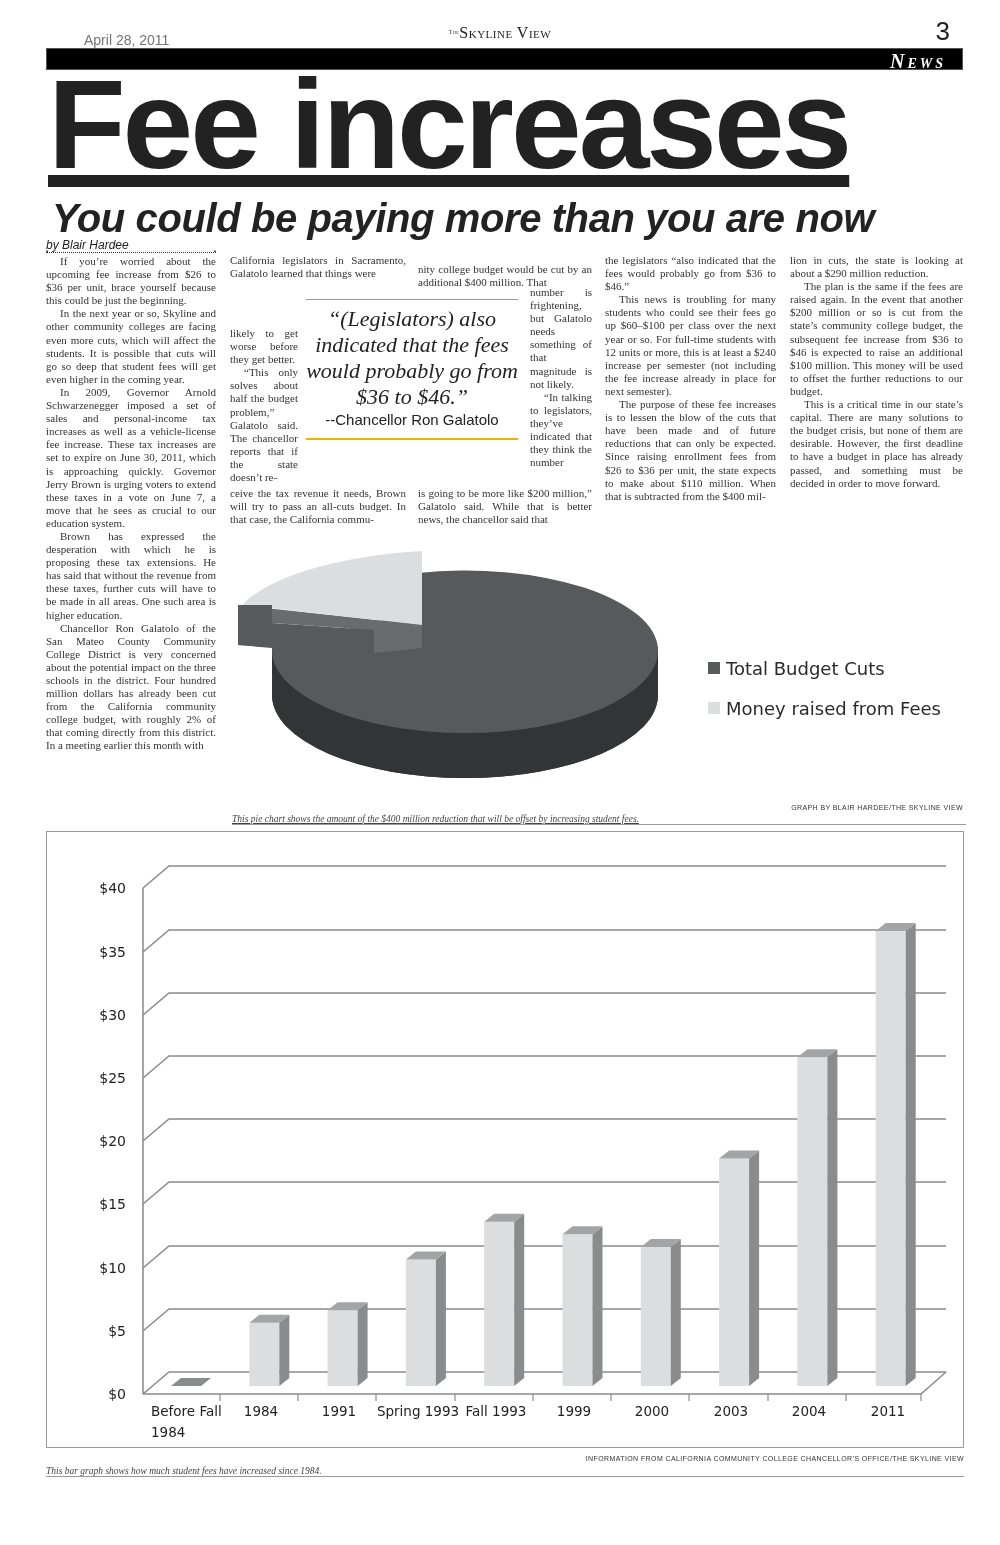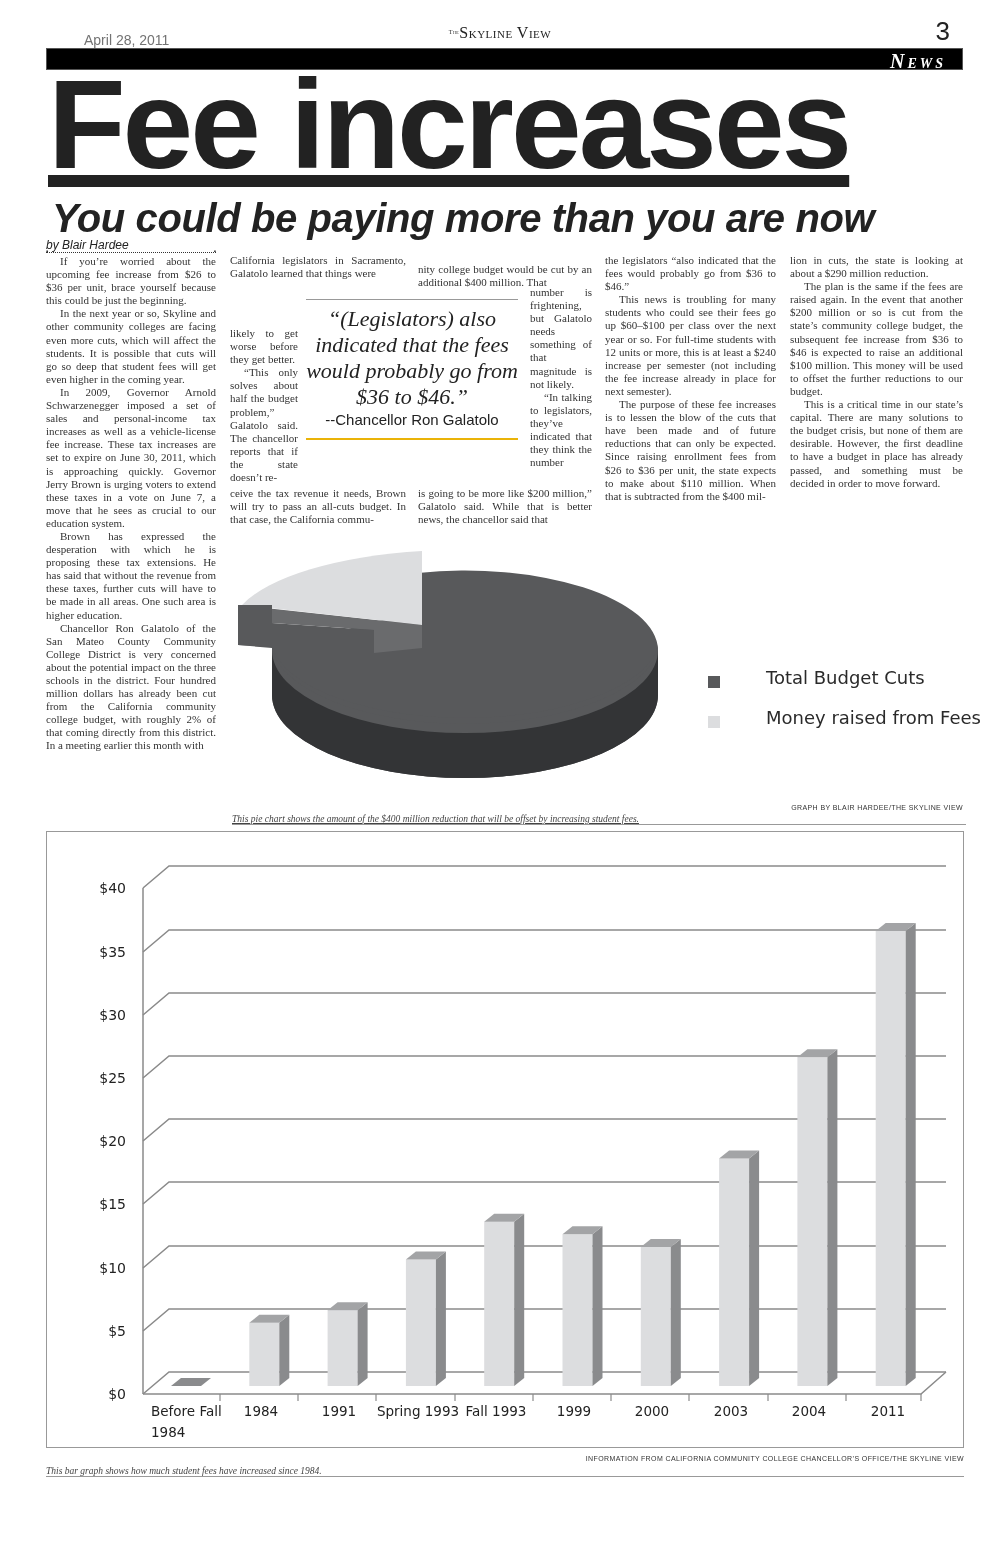--- a/index.html
+++ b/index.html
@@ -26,21 +26,21 @@
   .c3a { left: 418px; top: 254px; width: 174px; margin-top: 9px; }
   .c3b { left: 530px; top: 286px; width: 62px; }
   .c3c { left: 418px; top: 487px; width: 174px; }
   .c4 { left: 605px; top: 254px; width: 171px; }
   .c5 { left: 790px; top: 254px; width: 173px; }
   .pullquote { left: 306px; top: 299px; width: 212px; border-top: 1px solid #999; border-bottom: 2px solid #eab308; padding: 6px 0 10px; text-align: center; }
   .pq-text { font: italic 22px/26px "Liberation Serif", serif; color: #222; }
   .pq-attr { font: 15px "Liberation Sans", sans-serif; color: #222; margin-top: 1px; }
   .pie { left: 230px; top: 545px; }
   .legend { left: 708px; top: 648px; font: 18px "DejaVu Sans", sans-serif; color: #2a2a2a; }
-  .legend-item { display: flex; align-items: flex-end; height: 40px; gap: 40px; }
+  .legend-item { display: flex; align-items: center; height: 40px; }
   .swatch { width: 12px; height: 12px; margin-right: 6px; display: inline-block; }
   .credit { font: 7px "Liberation Sans", sans-serif; font-variant: small-caps; letter-spacing: 0.4px; color: #333; text-transform: uppercase; }
   .credit1 { right: 37px; top: 804px; }
   .cap1 { left: 232px; top: 814px; width: 734px; font: italic 9.5px "Liberation Serif", serif; color: #444; border-bottom: 1px solid #999; text-decoration: underline; }
   .bar-frame { left: 46px; top: 831px; width: 918px; height: 617px; border: 1px solid #999; }
   .credit2 { right: 36px; top: 1455px; }
   .cap2 { left: 46px; top: 1466px; width: 918px; font: italic 9.5px "Liberation Serif", serif; color: #444; border-bottom: 1px solid #999; }
   .bar-svg { left: 46px; top: 831px; }
   .ytick { font: 14px "DejaVu Sans", sans-serif; fill: #222; }
   .xtick { font: 13.5px "DejaVu Sans", sans-serif; fill: #222; }

